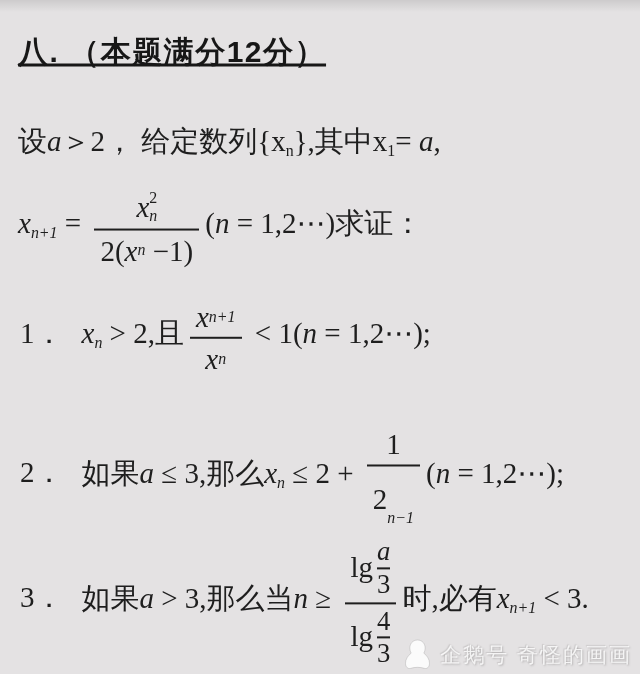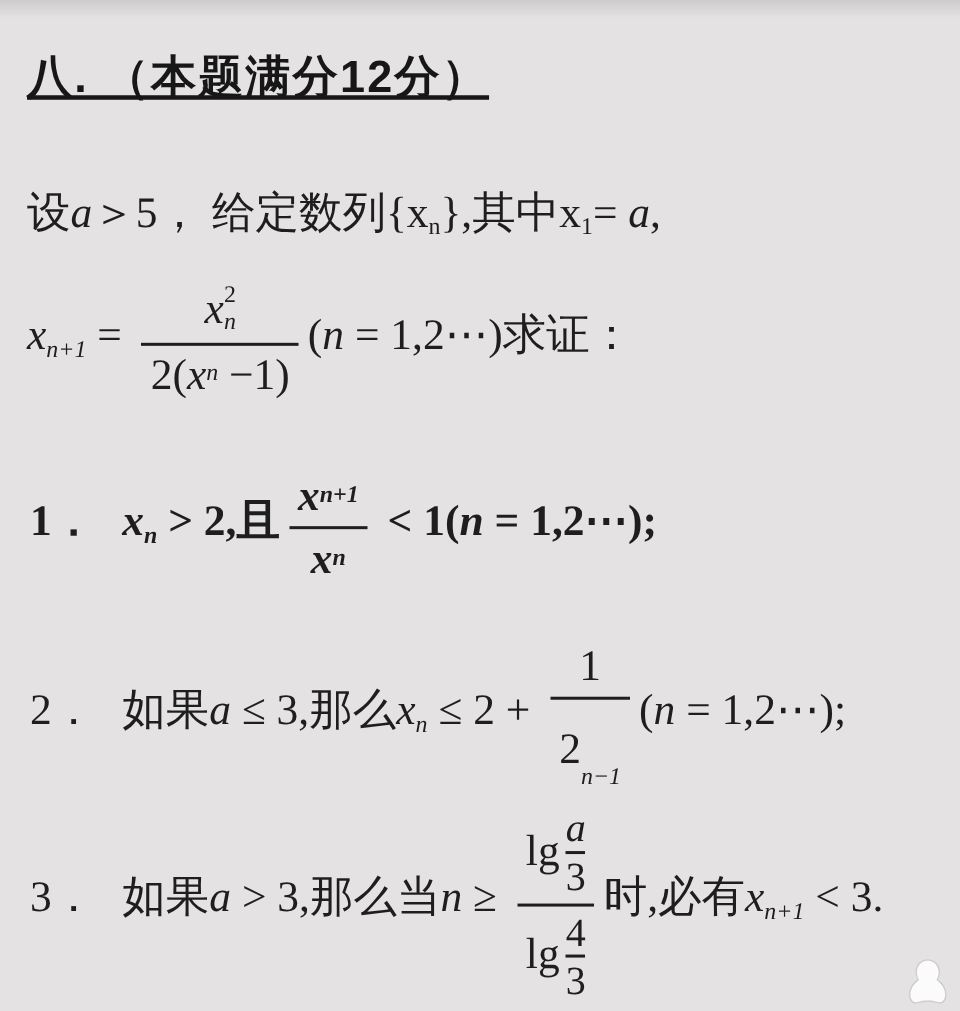--- a/index.html
+++ b/index.html
@@ -16,21 +16,21 @@
   }
   .line { position:absolute; white-space:pre; transform:translateY(-50%); }
   .title {
     left:18px; top:52px;
     font-family:"Liberation Sans","DejaVu Sans",sans-serif;
     font-weight:700; font-size:30px; letter-spacing:1.5px; color:#171717;text-decoration:underline;
   }
   .mline { font-size:29px; }
   .intro { left:18px; top:142px; }
   .eq    { left:18px; top:226px; }
-  .item1 { left:20px; top:350px;font-weight:bold; }
+  .item1 { left:20px; top:336px; }
   .item2 { left:20px; top:476px; }
   .item3 { left:20px; top:601px; }
   .no { margin-right:18px; }
   .it { font-style:italic; }
   .sub { font-size:0.55em; vertical-align:-0.32em; }
   .sup { font-size:0.55em; vertical-align:0.55em;margin-top:40px; }
   
   .supsub { display:inline-flex; flex-direction:column; align-items:flex-start;
             font-size:0.55em; line-height:1.15; vertical-align:middle; }
   
@@ -52,27 +52,28 @@
     color:rgba(255,255,255,0.80);
     text-shadow:1px 1px 2px rgba(130,128,129,0.45), -1px -1px 1px rgba(130,128,129,0.25);
   }
   .penguin { display:inline-block; width:27px; height:31px; }
 </style>
 </head>
 <body>
 
 <div class="line title">八. （本题满分12分）</div>
 
-<div class="line mline intro"><span>设</span><span class="it">a</span><span>＞5， 给定数列{x</span><span class="sub">n</span><span>},其中x</span><span class="sub">1</span><span>= </span><span class="it">a</span><span>,</span></div>
+<div class="line mline intro"><span>设</span><span class="it">a</span><span>＞2， 给定数列{x</span><span class="sub">n</span><span>},其中x</span><span class="sub">1</span><span>= </span><span class="it">a</span><span>,</span></div>
 
 <div class="line mline eq"><span class="it">x</span><span class="sub it">n+1</span><span> = </span><span class="frac"><span class="fnum"><span class="it">x</span><span class="supsub"><span>2</span><span class="it">n</span></span></span><span class="fbar"></span><span class="fden"><span>2(</span><span class="it">x</span><span class="sub it">n</span><span> −1)</span></span></span><span>(</span><span class="it">n</span><span> = 1,2⋯)</span><span>求证：</span></div>
 
 <div class="line mline item1"><span class="no">1．</span><span class="it">x</span><span class="sub it">n</span><span> &gt; 2,</span><span>且</span><span class="frac"><span class="fnum"><span class="it">x</span><span class="sub it">n+1</span></span><span class="fbar"></span><span class="fden"><span class="it">x</span><span class="sub it">n</span></span></span><span> &lt; 1(</span><span class="it">n</span><span> = 1,2⋯);</span></div>
 
 <div class="line mline item2"><span class="no">2．</span><span>如果</span><span class="it">a</span><span> ≤ 3,</span><span>那么</span><span class="it">x</span><span class="sub it">n</span><span> ≤ 2 + </span><span class="frac"><span class="fnum"><span>1</span></span><span class="fbar"></span><span class="fden"><span>2</span><span class="sup it">n−1</span></span></span><span>(</span><span class="it">n</span><span> = 1,2⋯);</span></div>
 
 <div class="line mline item3"><span class="no">3．</span><span>如果</span><span class="it">a</span><span> &gt; 3,</span><span>那么当</span><span class="it">n</span><span> ≥ </span><span class="frac bigfrac"><span class="fnum"><span>lg</span><span class="ifrac"><span class="it">a</span><span class="ibar"></span><span>3</span></span></span><span class="fbar"></span><span class="fden"><span>lg</span><span class="ifrac"><span>4</span><span class="ibar"></span><span>3</span></span></span></span><span>时,必有</span><span class="it">x</span><span class="sub it">n+1</span><span> &lt; 3.</span></div>
 
 <div class="watermark">
     <span class="penguin"><svg width="27" height="31" viewBox="0 0 26 30" xmlns="http://www.w3.org/2000/svg">
         <path d="M13 1 C8.2 1 5.6 4.8 5.6 8.8 C5.6 10.8 6.1 12.4 6.9 13.7 C3.6 16.1 1.4 19.9 1.4 23.4 C1.4 27.4 3.9 29.2 6.4 28.4 C8.4 27.8 10.5 27.4 13 27.4 C15.5 27.4 17.6 27.8 19.6 28.4 C22.1 29.2 24.6 27.4 24.6 23.4 C24.6 19.9 22.4 16.1 19.1 13.7 C19.9 12.4 20.4 10.8 20.4 8.8 C20.4 4.8 17.8 1 13 1 Z" fill="rgba(255,255,255,0.85)" stroke="rgba(140,138,139,0.35)" stroke-width="0.8"></path>
       </svg></span>
+    <span>企鹅号 奇怪的画画</span>
   </div>
 
 </body></html>

